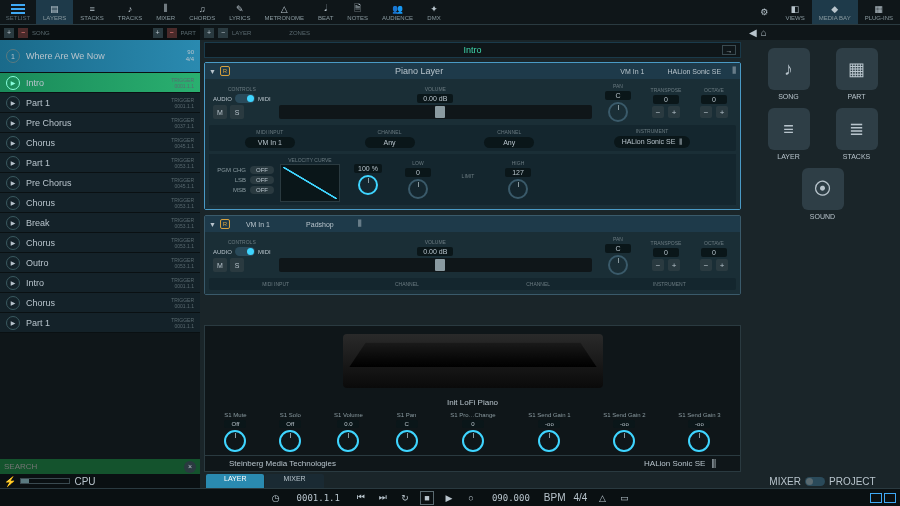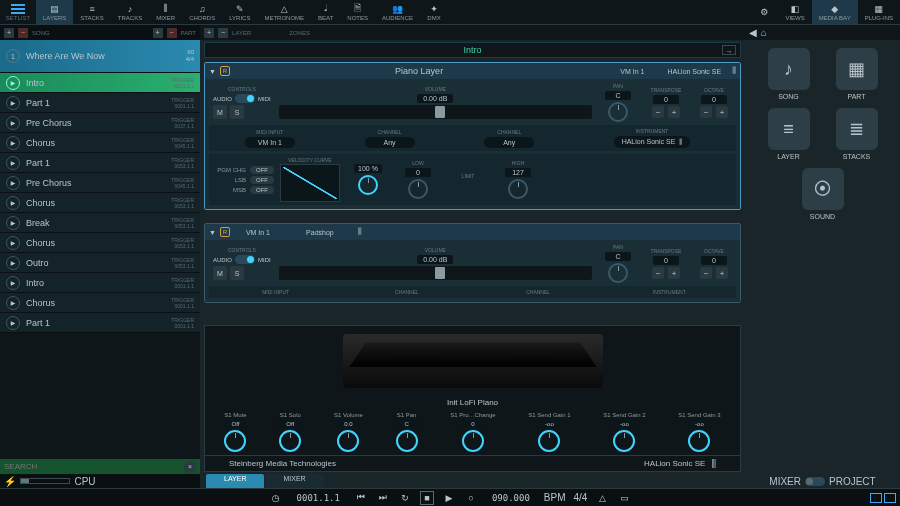--- a/index.html
+++ b/index.html
@@ -41,21 +41,21 @@
 .cpu-meter{width:50px;height:6px;border:1px solid #3a4a50;position:relative}
 .cpu-fill{height:100%;width:15%;background:#5a7a80}
 .center{flex:1;background:#1a2529;display:flex;flex-direction:column;overflow:hidden;position:relative}
 .c-top{height:15px;background:#0f1619;display:flex;align-items:center;padding:0 4px;gap:4px}
 .c-top .sq{width:10px;height:10px;background:#2a3a40;display:flex;align-items:center;justify-content:center;font-size:7px;cursor:pointer}
 .c-top .lbl{font-size:6px;color:#5a6a70}
 .part-name-bar{height:16px;display:flex;align-items:center;justify-content:center;margin:2px 4px;border:1px solid #1a3a4a;background:#0f1619;position:relative}
 .part-name-bar .txt{color:#3fd5aa;font-size:9px}
 .part-name-bar .arrow{position:absolute;right:4px;width:14px;height:10px;border:1px solid #3a4a50;display:flex;align-items:center;justify-content:center;font-size:7px;cursor:pointer}
 .layers{flex:1;overflow-y:auto;padding:2px 4px}
-.layer{border:1px solid #3a5a6a;background:#142229;margin-bottom:13px;border-radius:2px}
+.layer{border:1px solid #3a5a6a;background:#142229;margin-bottom:5px;border-radius:2px}
 .layer.selected{border:1px solid #4a9ac5}
 .layer-head{height:16px;background:#1e3a4a;display:flex;align-items:center;padding:0 4px;gap:4px}
 .layer-head .tri{font-size:7px;cursor:pointer}
 .layer-head .rec{width:10px;height:10px;border:1px solid #d5a03f;border-radius:2px;display:flex;align-items:center;justify-content:center;font-size:6px;color:#d5a03f}
 .layer-head .name{flex:1;text-align:center;font-size:9px}
 .layer-head .vm{font-size:7px;padding:0 4px;min-width:48px;text-align:center}
 .layer-head .inst{font-size:7px;padding:0 4px;min-width:68px;text-align:center}
 .layer-head .bars{font-size:8px;cursor:pointer}
 .layer-body{padding:4px;display:flex;flex-direction:column;gap:3px;background:#1a2e36}
 .row{display:flex;gap:4px;align-items:center}

